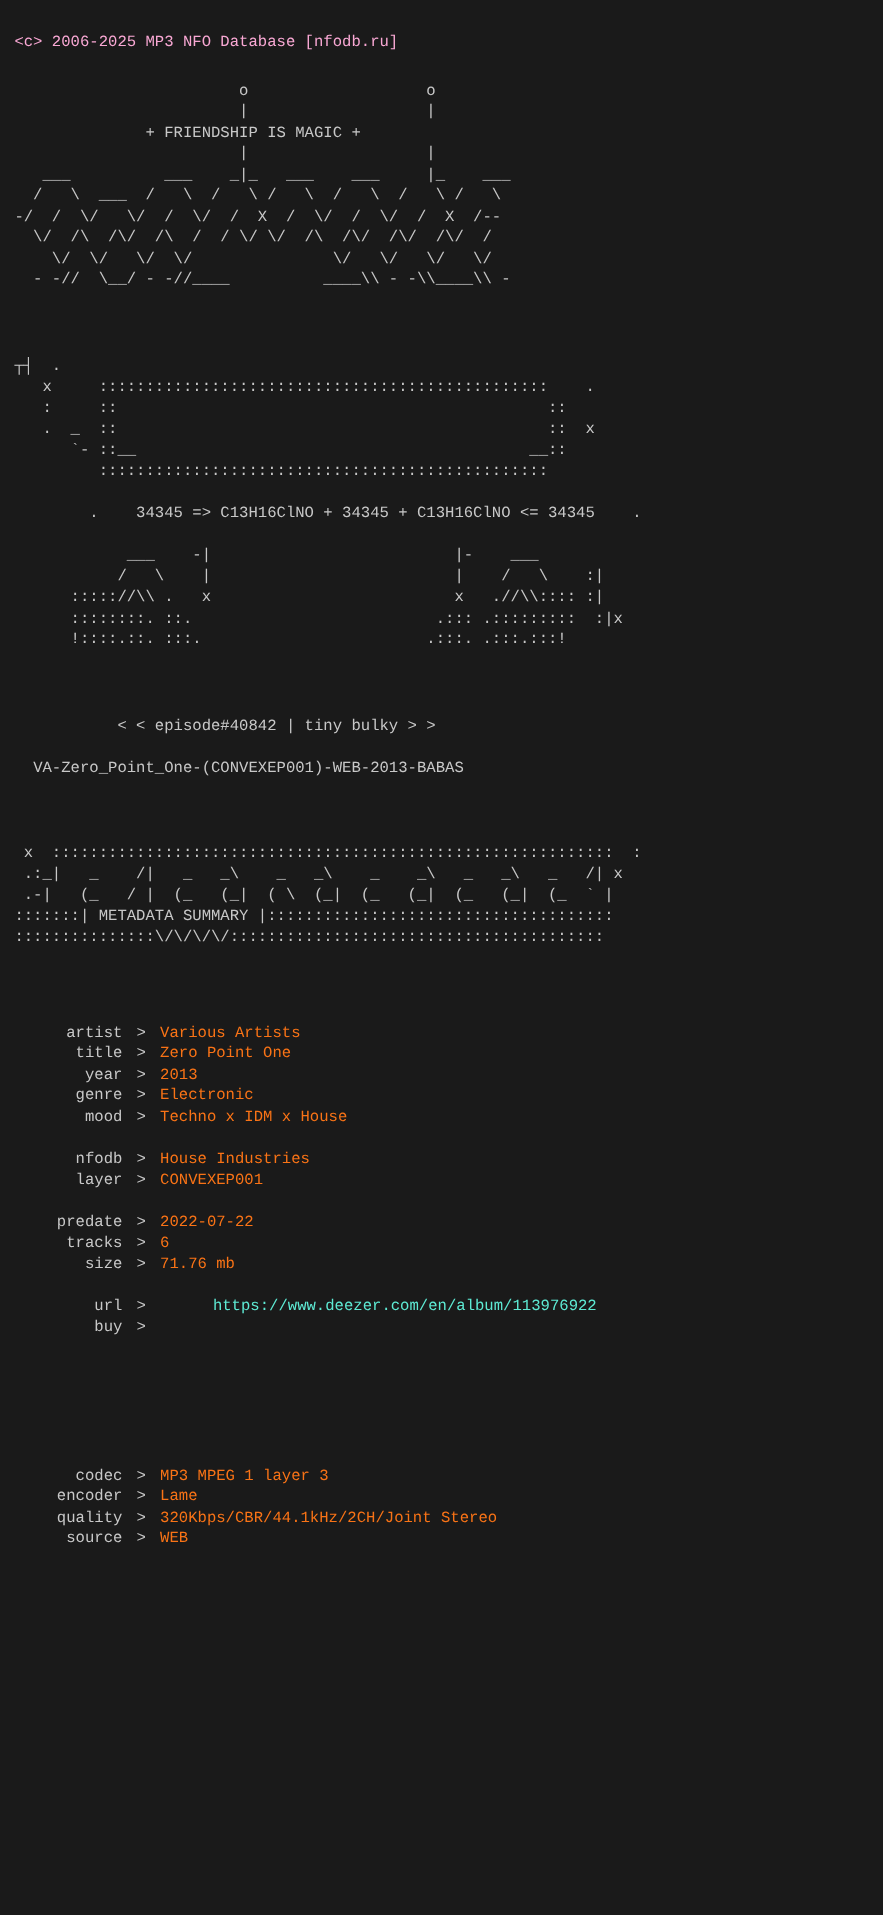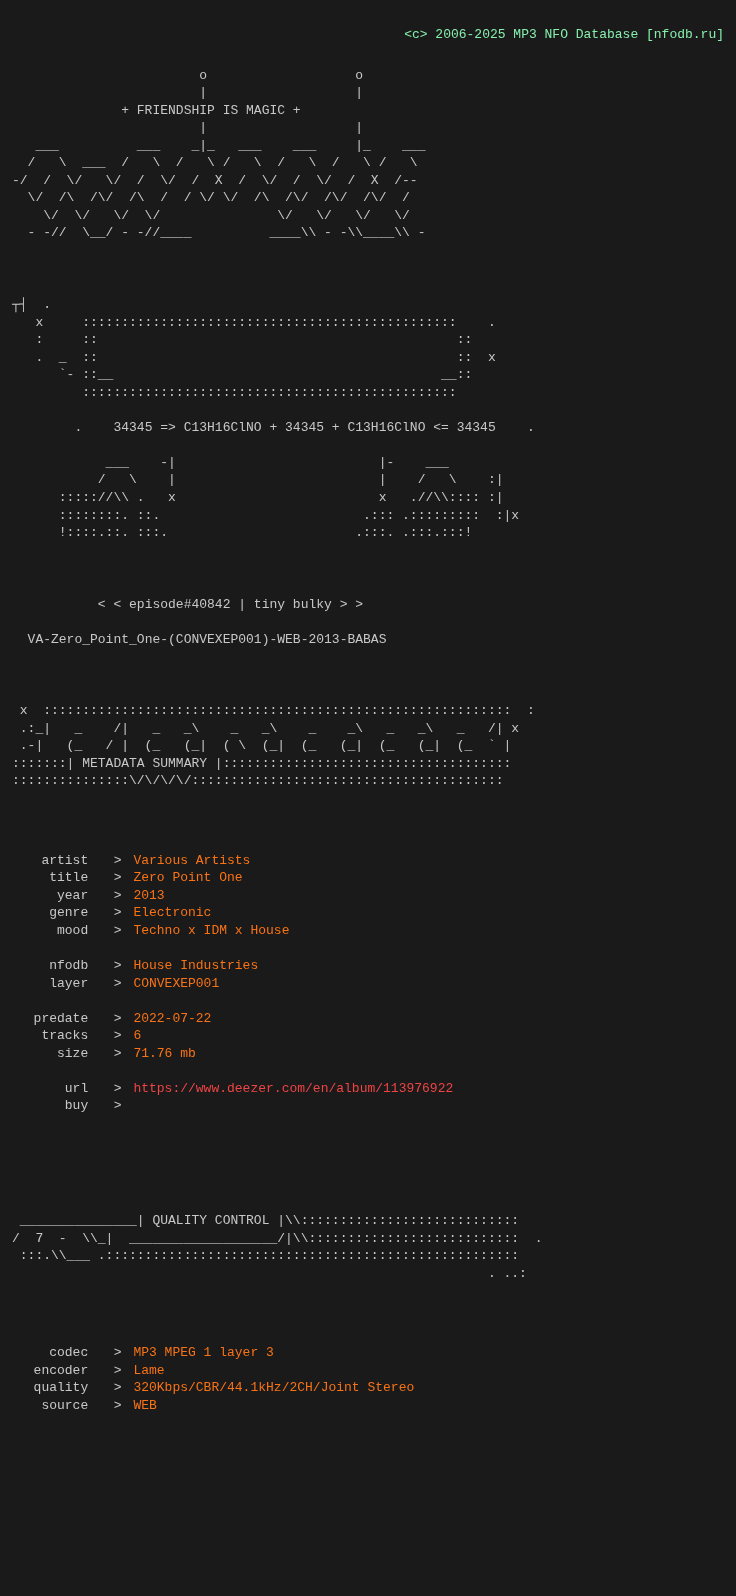--- a/index.html
+++ b/index.html
@@ -16,49 +16,50 @@
       width: 736px;
       min-height: 1596px;
       overflow-x: hidden;
     }
     .page-container {
       padding: 8px 12px;
       white-space: pre;
       word-break: break-all;
     }
     .header-title {
-      color: #86efac;
-      text-align: right;
+      color: #f9a8d4;
+      text-align: left;
       margin-bottom: 4px;
     }
     .ascii-art {
       color: #c8c8c8;
       line-height: 1.35;
     }
     .metadata-section {
       margin: 8px 0;
     }
     .metadata-row {
       display: flex;
       white-space: pre;
     }
     .meta-key {
       color: #c8c8c8;
       min-width: 90px;
-      text-align: center;
+      text-align: right;
     }
     .meta-sep {
       color: #c8c8c8;
       margin: 0 4px;
     }
     .meta-val {
       color: #f97316;
     }
     .url-link {
-      color: #ef4444;
+      color: #5eead4;
+      margin-left: 44px;
     }
   </style>
 </head>
 <body>
 
 <div class="page-container">
 <div class="header-title">&lt;c&gt; 2006-2025 MP3 NFO Database [nfodb.ru]</div>
 <div class="ascii-art">                        o                   o
                         |                   |
               + FRIENDSHIP IS MAGIC +
@@ -100,27 +101,20 @@
 :::::::| METADATA SUMMARY |:::::::::::::::::::::::::::::::::::::
 :::::::::::::::\/\/\/\/::::::::::::::::::::::::::::::::::::::::</div>
 
 <div class="ascii-art metadata-section">
 <div class="metadata-row"><span class="meta-key">  artist</span><span class="meta-sep"> &gt; </span><span class="meta-val">Various Artists</span></div><div class="metadata-row"><span class="meta-key">   title</span><span class="meta-sep"> &gt; </span><span class="meta-val">Zero Point One</span></div><div class="metadata-row"><span class="meta-key">    year</span><span class="meta-sep"> &gt; </span><span class="meta-val">2013</span></div><div class="metadata-row"><span class="meta-key">   genre</span><span class="meta-sep"> &gt; </span><span class="meta-val">Electronic</span></div><div class="metadata-row"><span class="meta-key">    mood</span><span class="meta-sep"> &gt; </span><span class="meta-val">Techno x IDM x House</span></div>
 <div class="metadata-row"><span class="meta-key">   nfodb</span><span class="meta-sep"> &gt; </span><span class="meta-val">House Industries</span></div><div class="metadata-row"><span class="meta-key">   layer</span><span class="meta-sep"> &gt; </span><span class="meta-val">CONVEXEP001</span></div>
 <div class="metadata-row"><span class="meta-key"> predate</span><span class="meta-sep"> &gt; </span><span class="meta-val">2022-07-22</span></div><div class="metadata-row"><span class="meta-key">  tracks</span><span class="meta-sep"> &gt; </span><span class="meta-val">6</span></div><div class="metadata-row"><span class="meta-key">    size</span><span class="meta-sep"> &gt; </span><span class="meta-val">71.76 mb</span></div>
 <div class="metadata-row"><span class="meta-key">     url</span><span class="meta-sep"> &gt; </span><span class="meta-val url-link">https://www.deezer.com/en/album/113976922</span></div><div class="metadata-row"><span class="meta-key">     buy</span><span class="meta-sep"> &gt; </span></div>
 </div>
 
-<div class="ascii-art">
-
- _______________| QUALITY CONTROL |\\::::::::::::::::::::::::::::
-/  7  -  \\_|  ___________________/|\\:::::::::::::::::::::::::::  .
- :::.\\___ .:::::::::::::::::::::::::::::::::::::::::::::::::::::
-                                                             . ..:
-</div>
 
 <div class="ascii-art metadata-section">
 <div class="metadata-row"><span class="meta-key">   codec</span><span class="meta-sep"> &gt; </span><span class="meta-val">MP3 MPEG 1 layer 3</span></div><div class="metadata-row"><span class="meta-key"> encoder</span><span class="meta-sep"> &gt; </span><span class="meta-val">Lame</span></div><div class="metadata-row"><span class="meta-key"> quality</span><span class="meta-sep"> &gt; </span><span class="meta-val">320Kbps/CBR/44.1kHz/2CH/Joint Stereo</span></div><div class="metadata-row"><span class="meta-key">  source</span><span class="meta-sep"> &gt; </span><span class="meta-val">WEB</span></div>
 </div>
 
 
 
 
 
 

